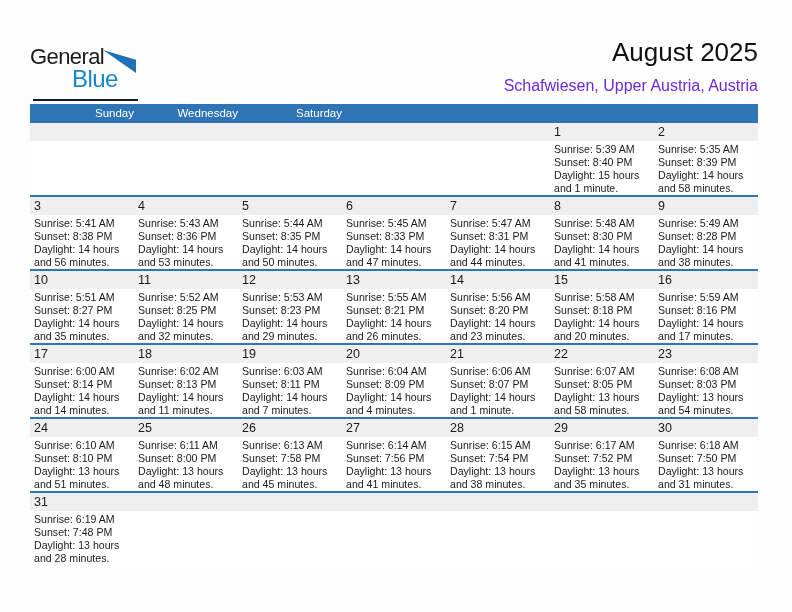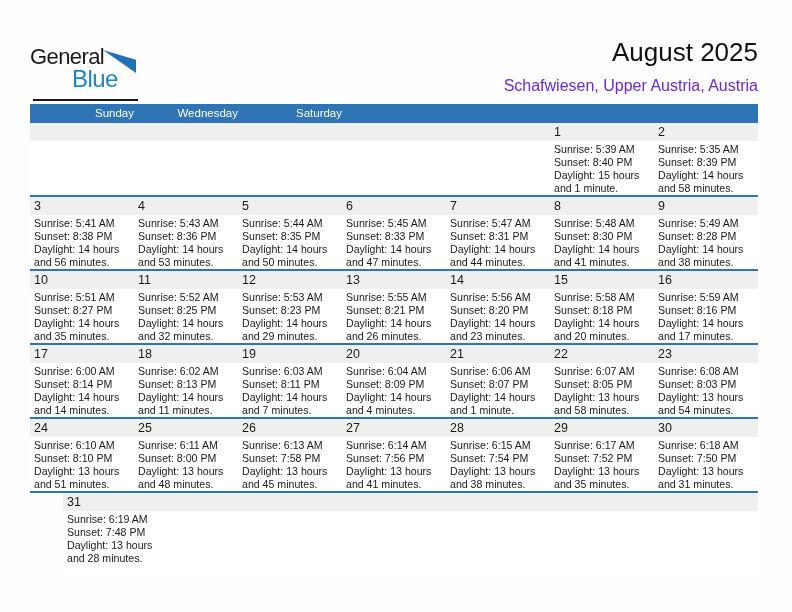--- a/index.html
+++ b/index.html
@@ -17,21 +17,21 @@
   
   .title { position:absolute; right:34px; top:37px; font-size:26px; color:#111111; white-space:nowrap; }
   .subtitle { position:absolute; right:34px; top:77px; font-size:16px; color:#6d28d9; white-space:nowrap; }
   
   .calendar { position:absolute; left:30px; top:104px; width:728px; }
   .weekday-row { display:flex; height:19px; background:#2f75b5; }
   .weekday-cell { width:104px; box-sizing:border-box; padding-left:5px; color:#ffffff;
     font-size:11.5px; line-height:19px; overflow:hidden;text-align:right; }
   .week { position:relative; display:flex; height:72px; background:#ffffff;
     border-bottom:2px solid #2f75b5; }
-  .week.last { border-bottom:none; height:80px;margin-left:33px; }
+  .week.last { border-bottom:none; height:80px; }
   .strip { position:absolute; left:0; right:0; top:0; height:18px; background:#efefef; }
   .day-cell { position:relative; width:104px; box-sizing:border-box; padding-left:4px; }
   .day-num { height:18px; line-height:18px; font-size:12.5px; color:#1a1a1a; }
   .day-lines { margin-top:2px; }
   .day-line { font-size:10.6px; line-height:13px; color:#1a1a1a; white-space:nowrap; }
 </style>
 </head>
 <body>
 
 <div class="page">

